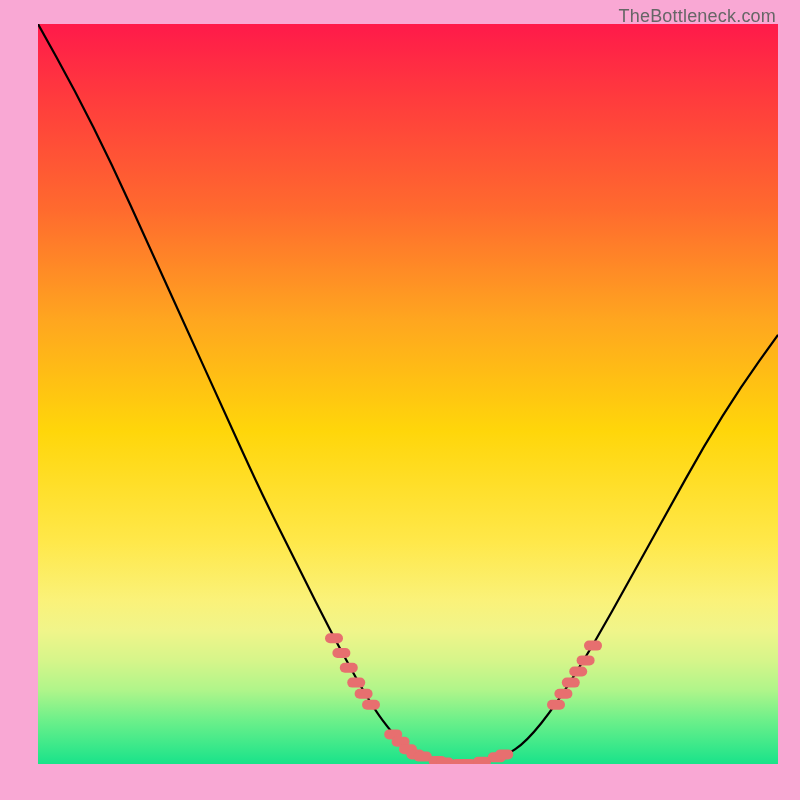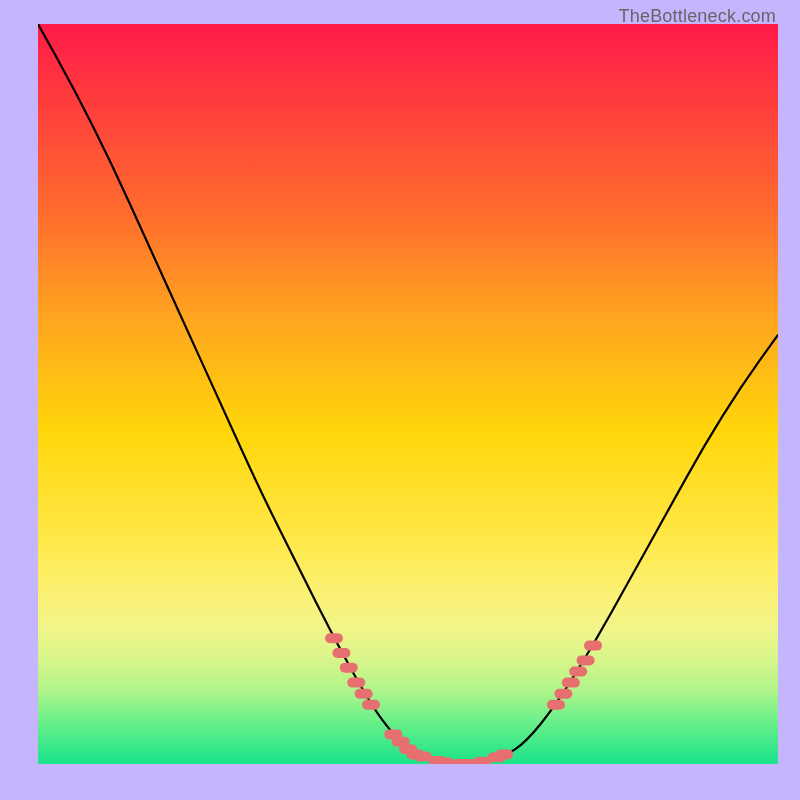--- a/index.html
+++ b/index.html
@@ -8,21 +8,21 @@
     background: #000;
     width: 800px;
     height: 800px;
     overflow: hidden;
     font-family: Arial, Helvetica, sans-serif;
   }
   .container {
     position: relative;
     width: 800px;
     height: 800px;
-    background: #c4b5fd;
+    background: #f9a8d4;
   }
   .plot-area {
     position: absolute;
     left: 38px;
     top: 24px;
     width: 740px;
     height: 740px;
     background: linear-gradient(to bottom,
       #ff1a4a 0%,
       #ff3b3d 10%,

